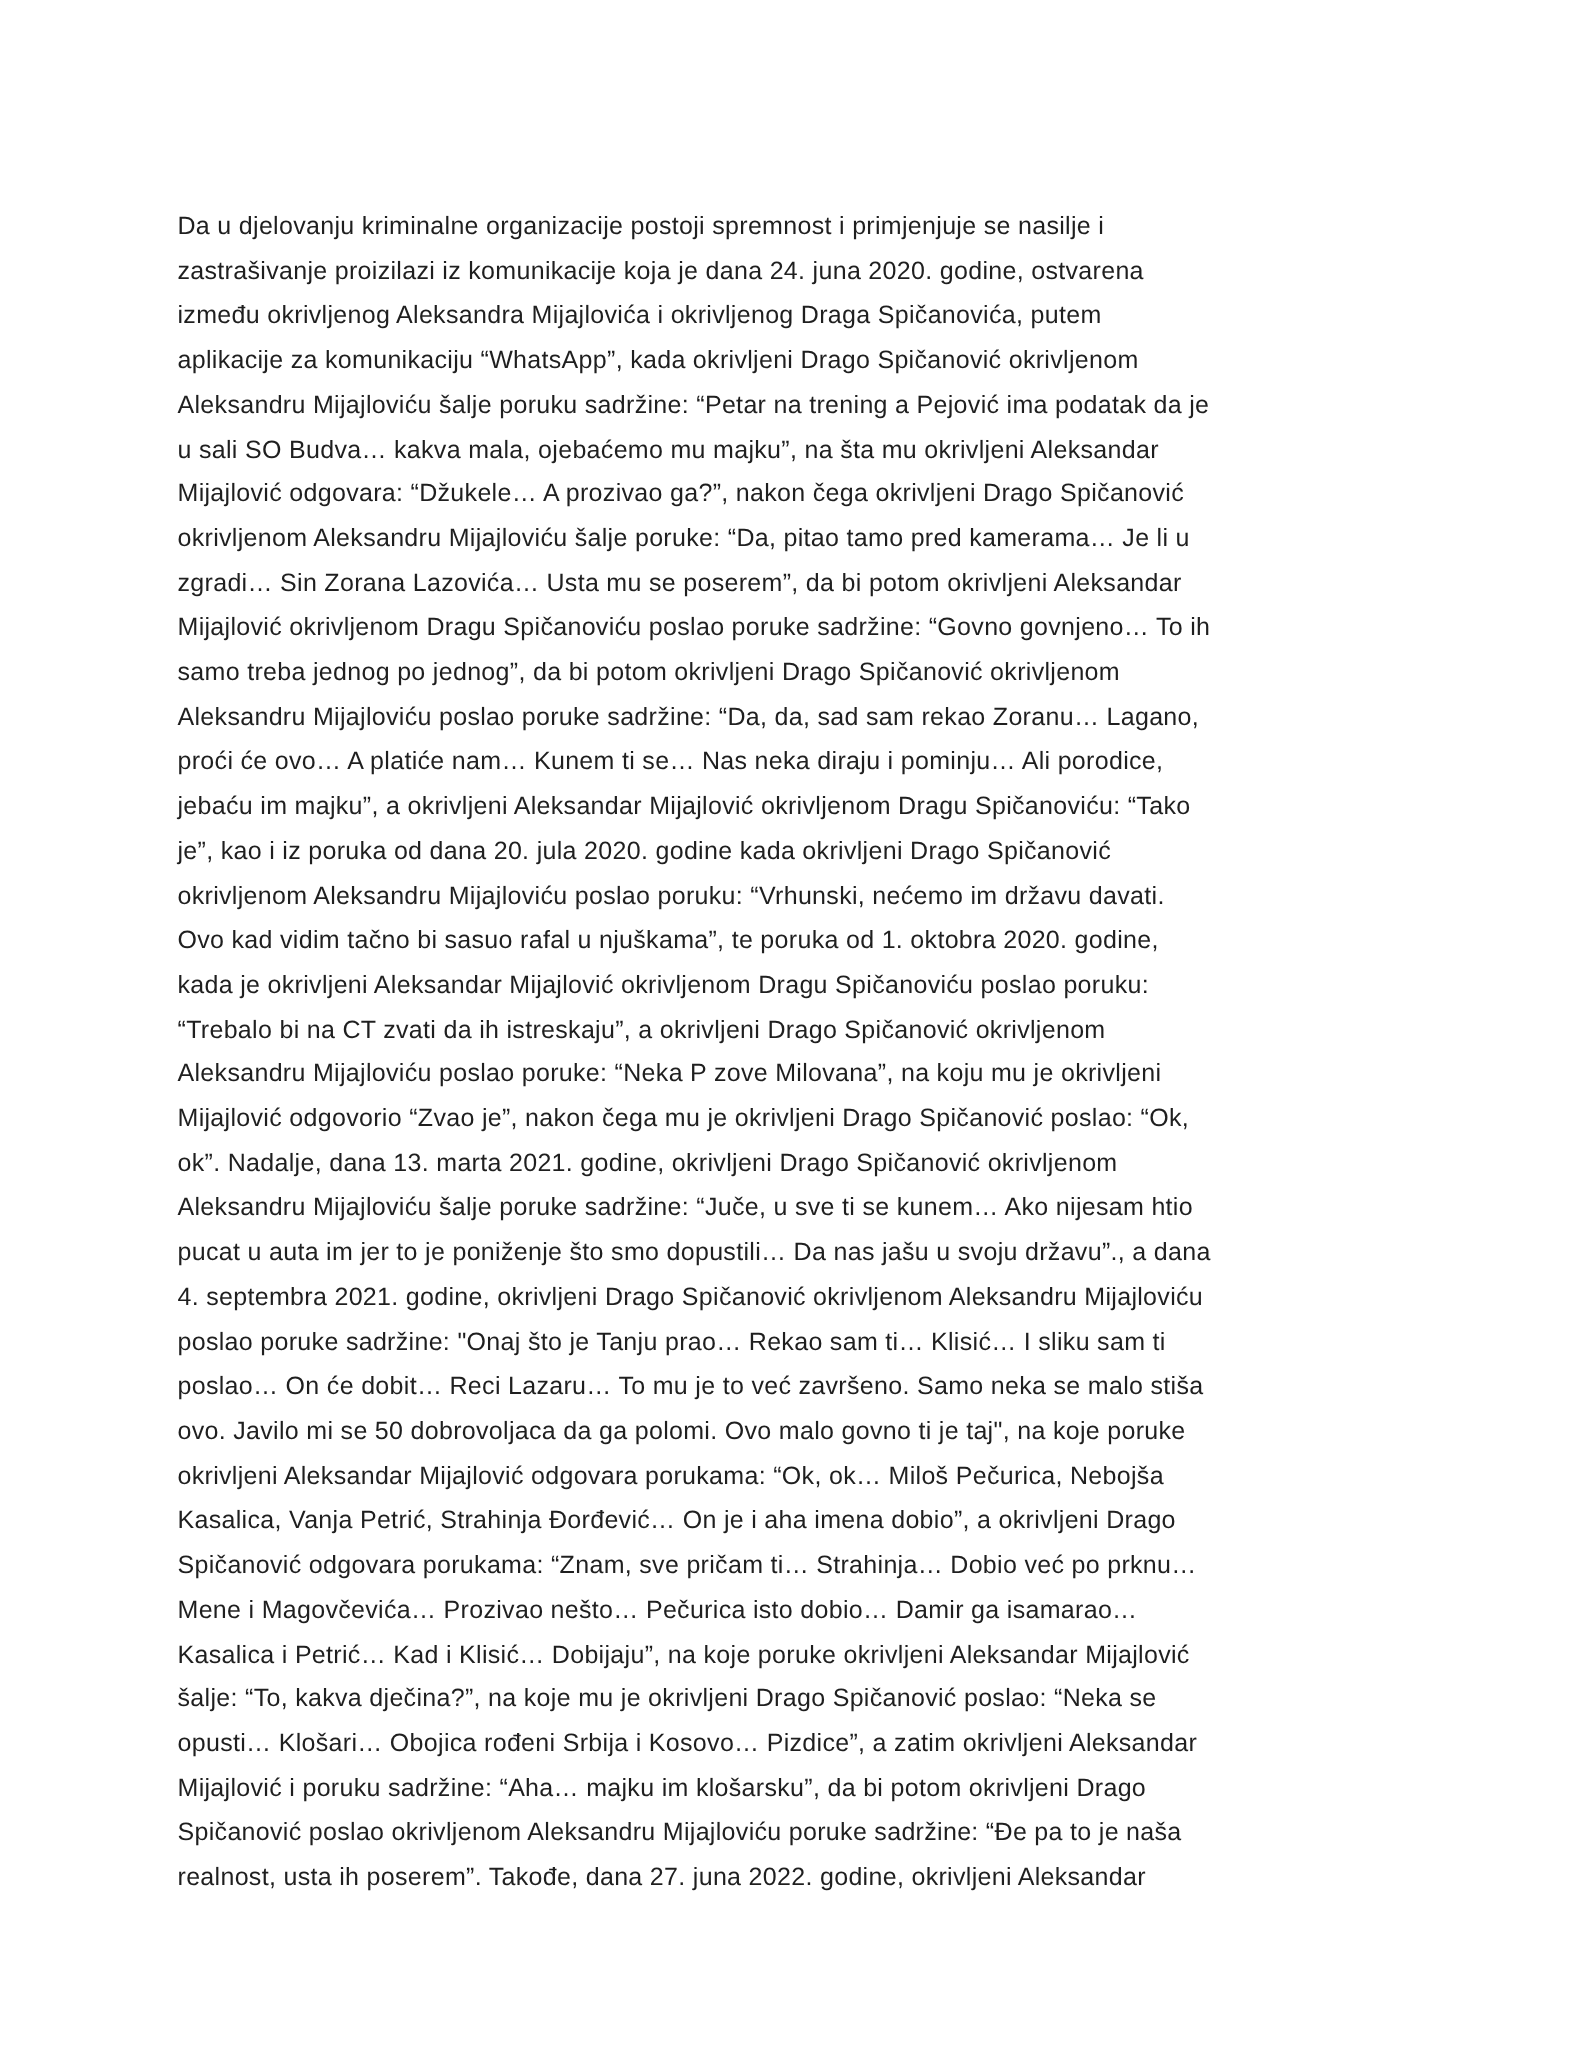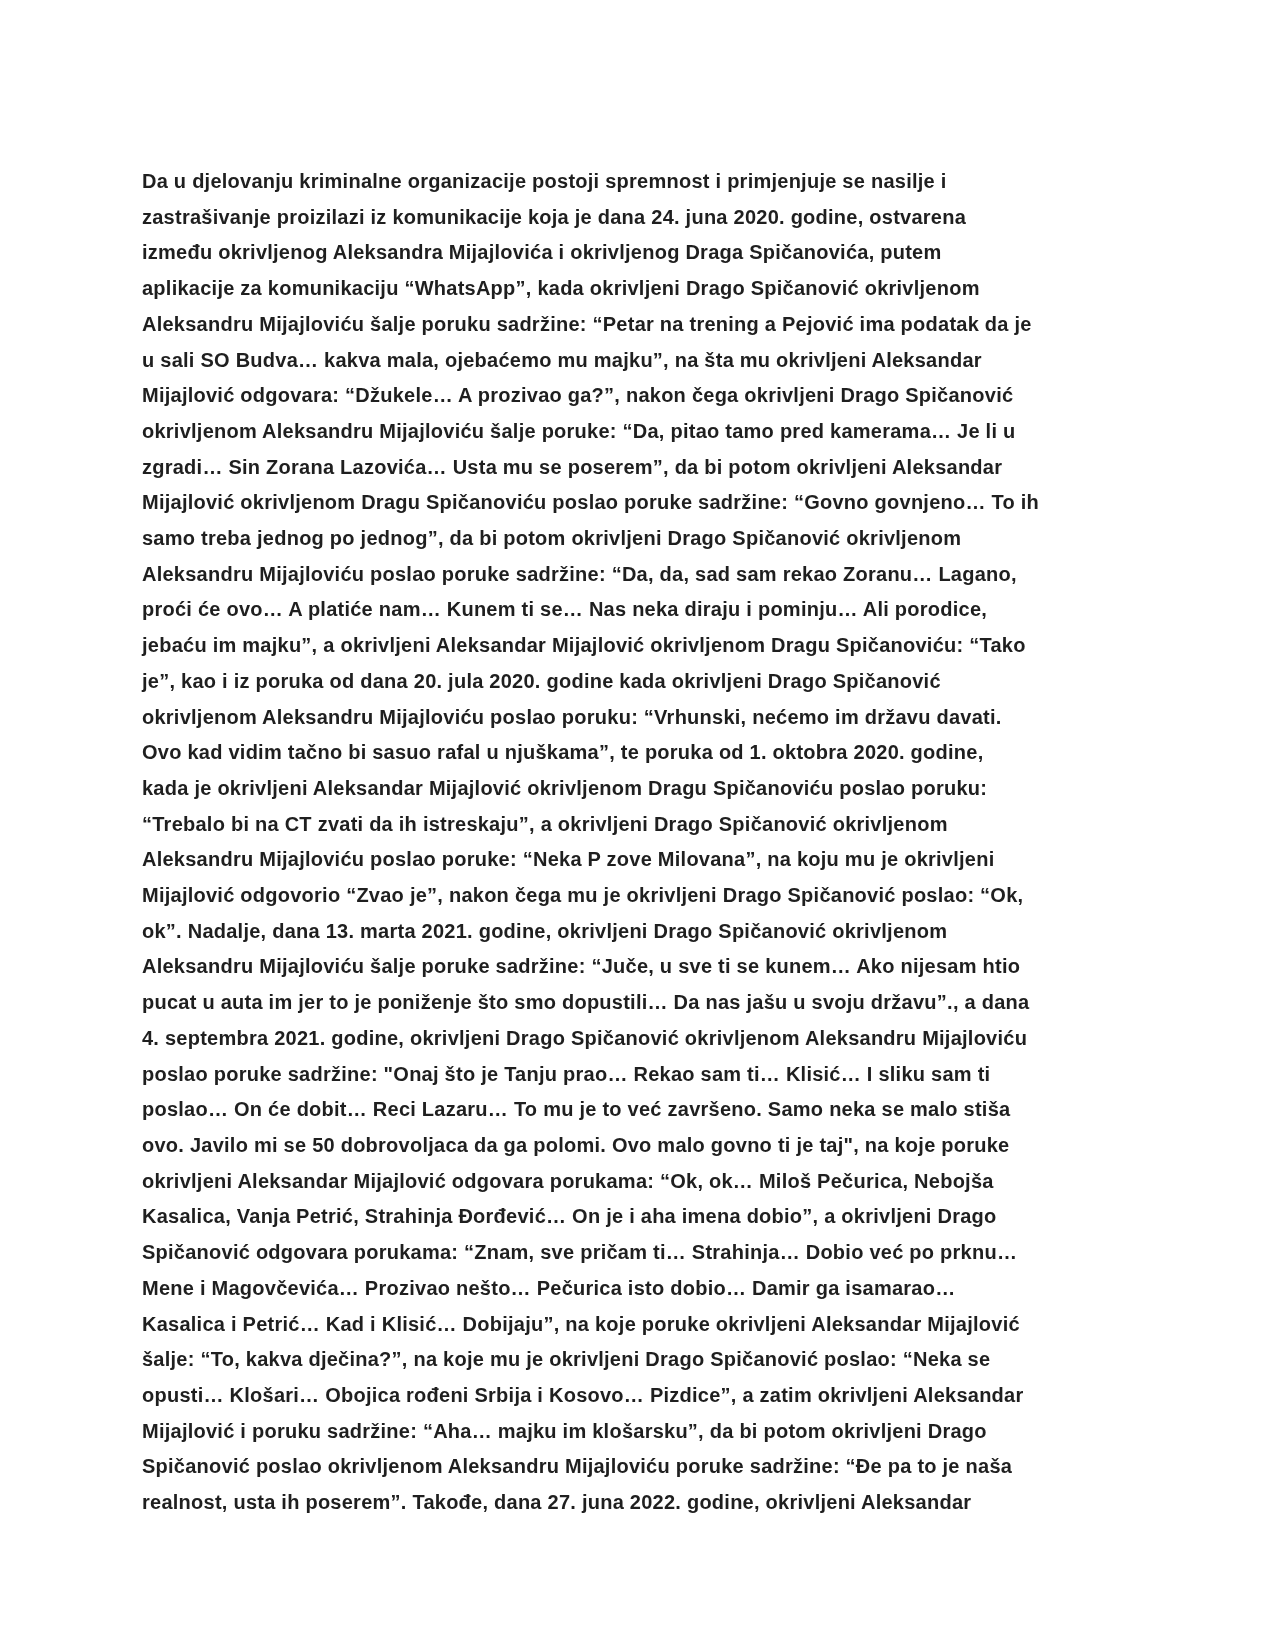--- a/index.html
+++ b/index.html
@@ -26,21 +26,21 @@
     position: absolute;
     left: 142px;
     top: 144px;
     width: 1010px;
     font-size: 20px;
     line-height: 35.7px;
     letter-spacing: 0.25px;
     color: var(--text-color, #1f1f1f);
     white-space: pre-line;
     text-align: left;
-    font-weight: 700;
+    font-weight: 400;
   }
 </style>
 </head>
 <body>
 
 <div class="page">
   <p class="body-text">Da u djelovanju kriminalne organizacije postoji spremnost i primjenjuje se nasilje i
 zastrašivanje proizilazi iz komunikacije koja je dana 24. juna 2020. godine, ostvarena
 između okrivljenog Aleksandra Mijajlovića i okrivljenog Draga Spičanovića, putem
 aplikacije za komunikaciju “WhatsApp”, kada okrivljeni Drago Spičanović okrivljenom

